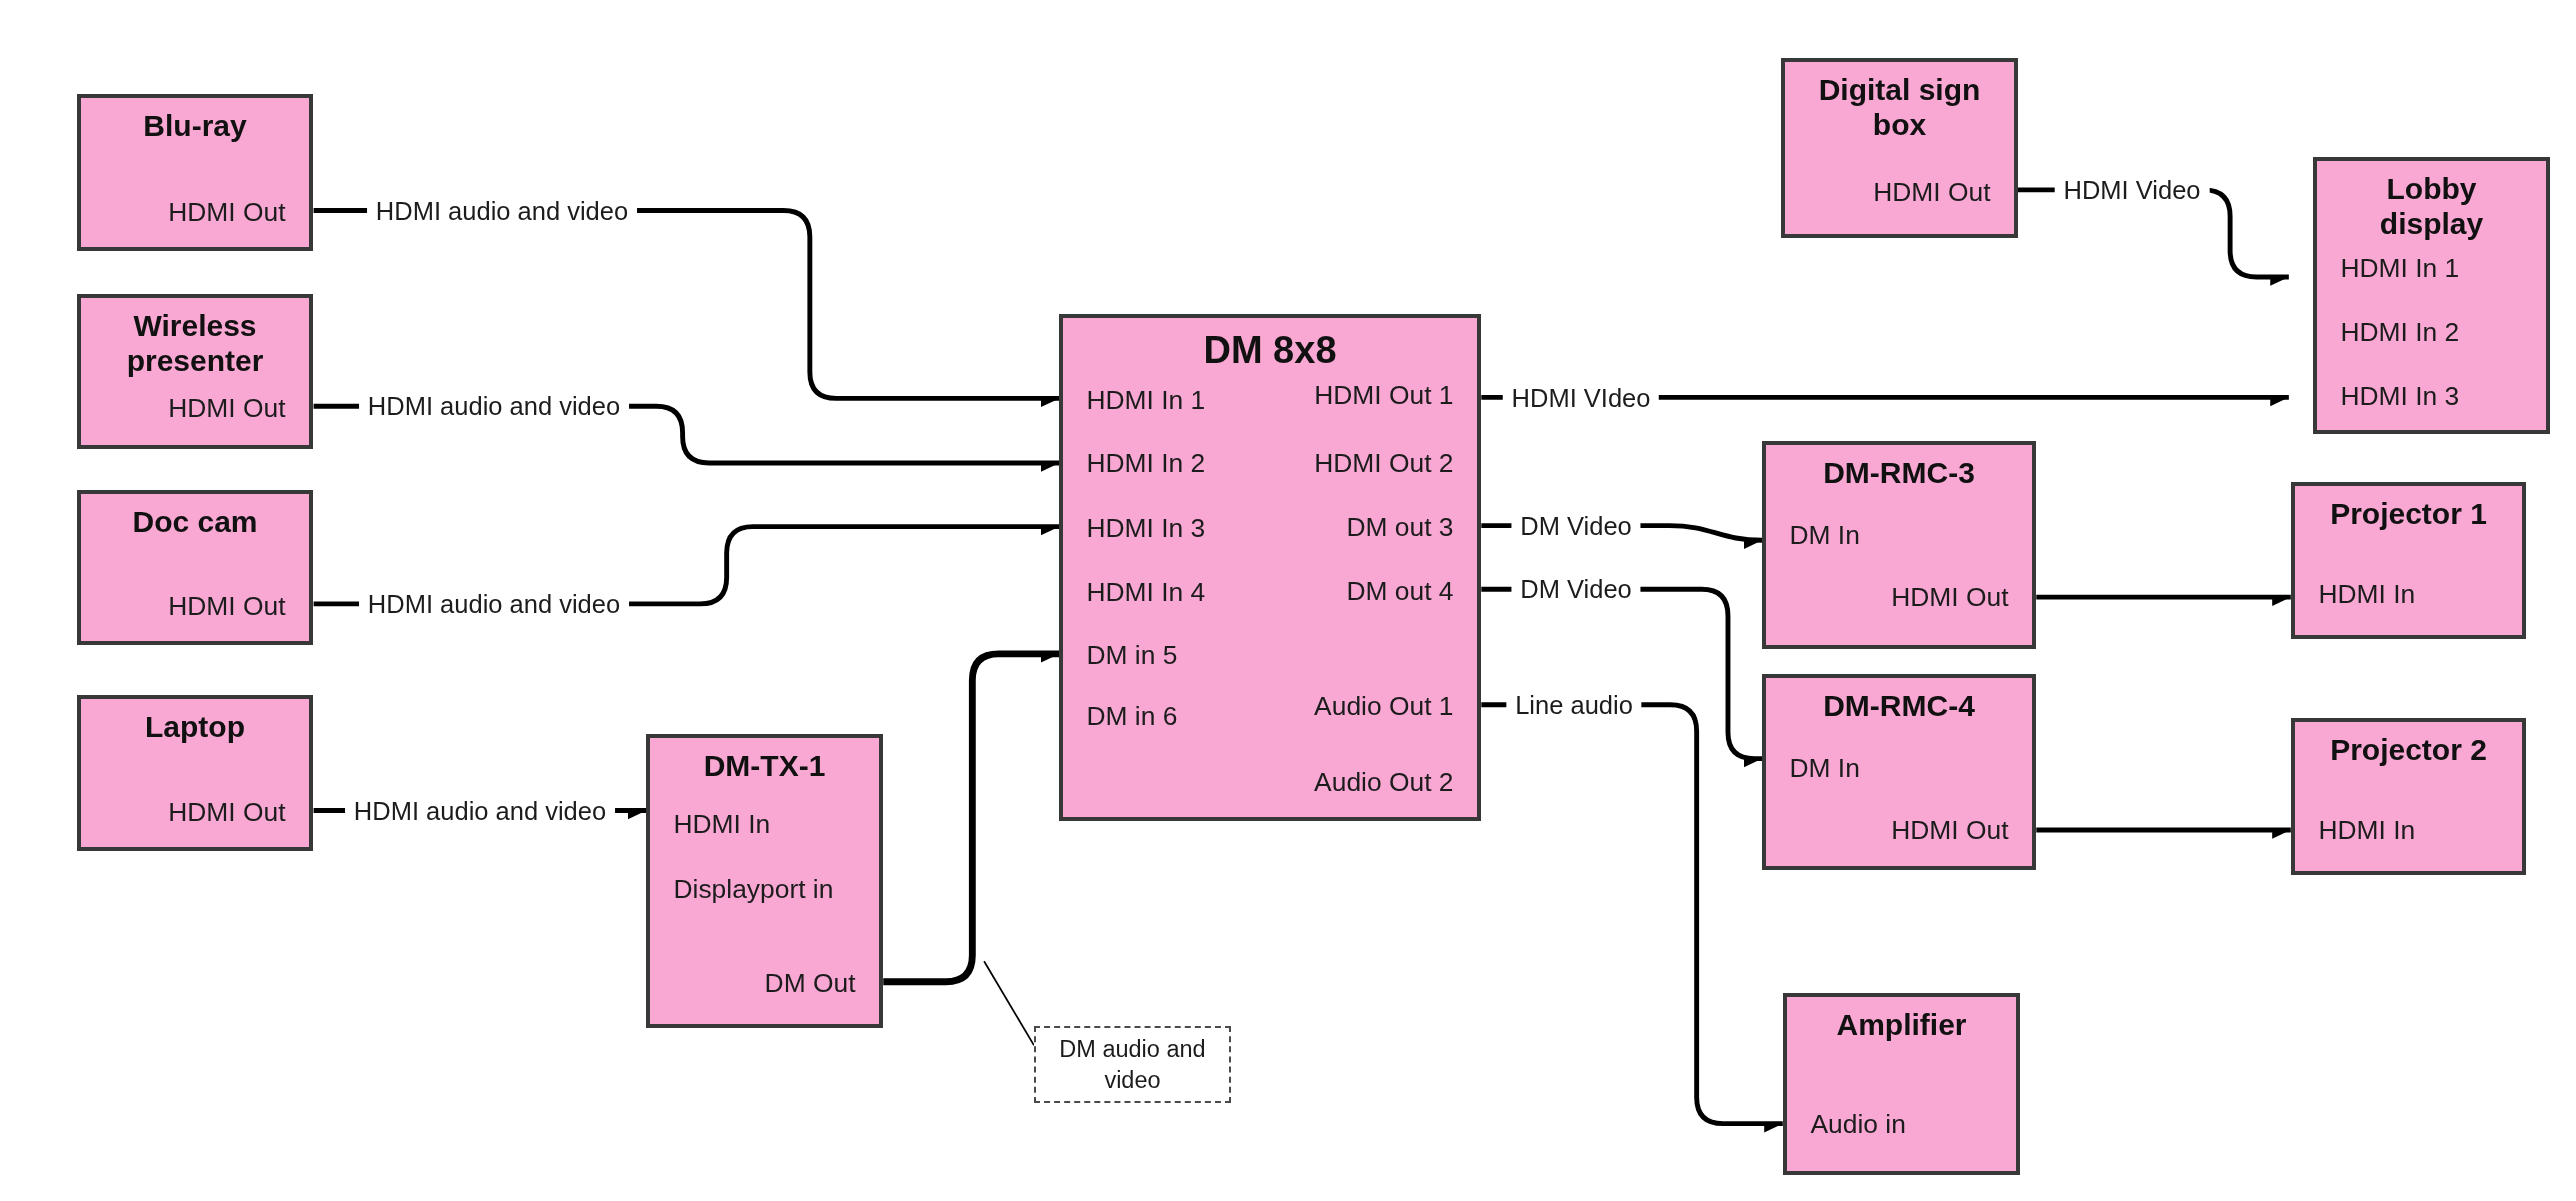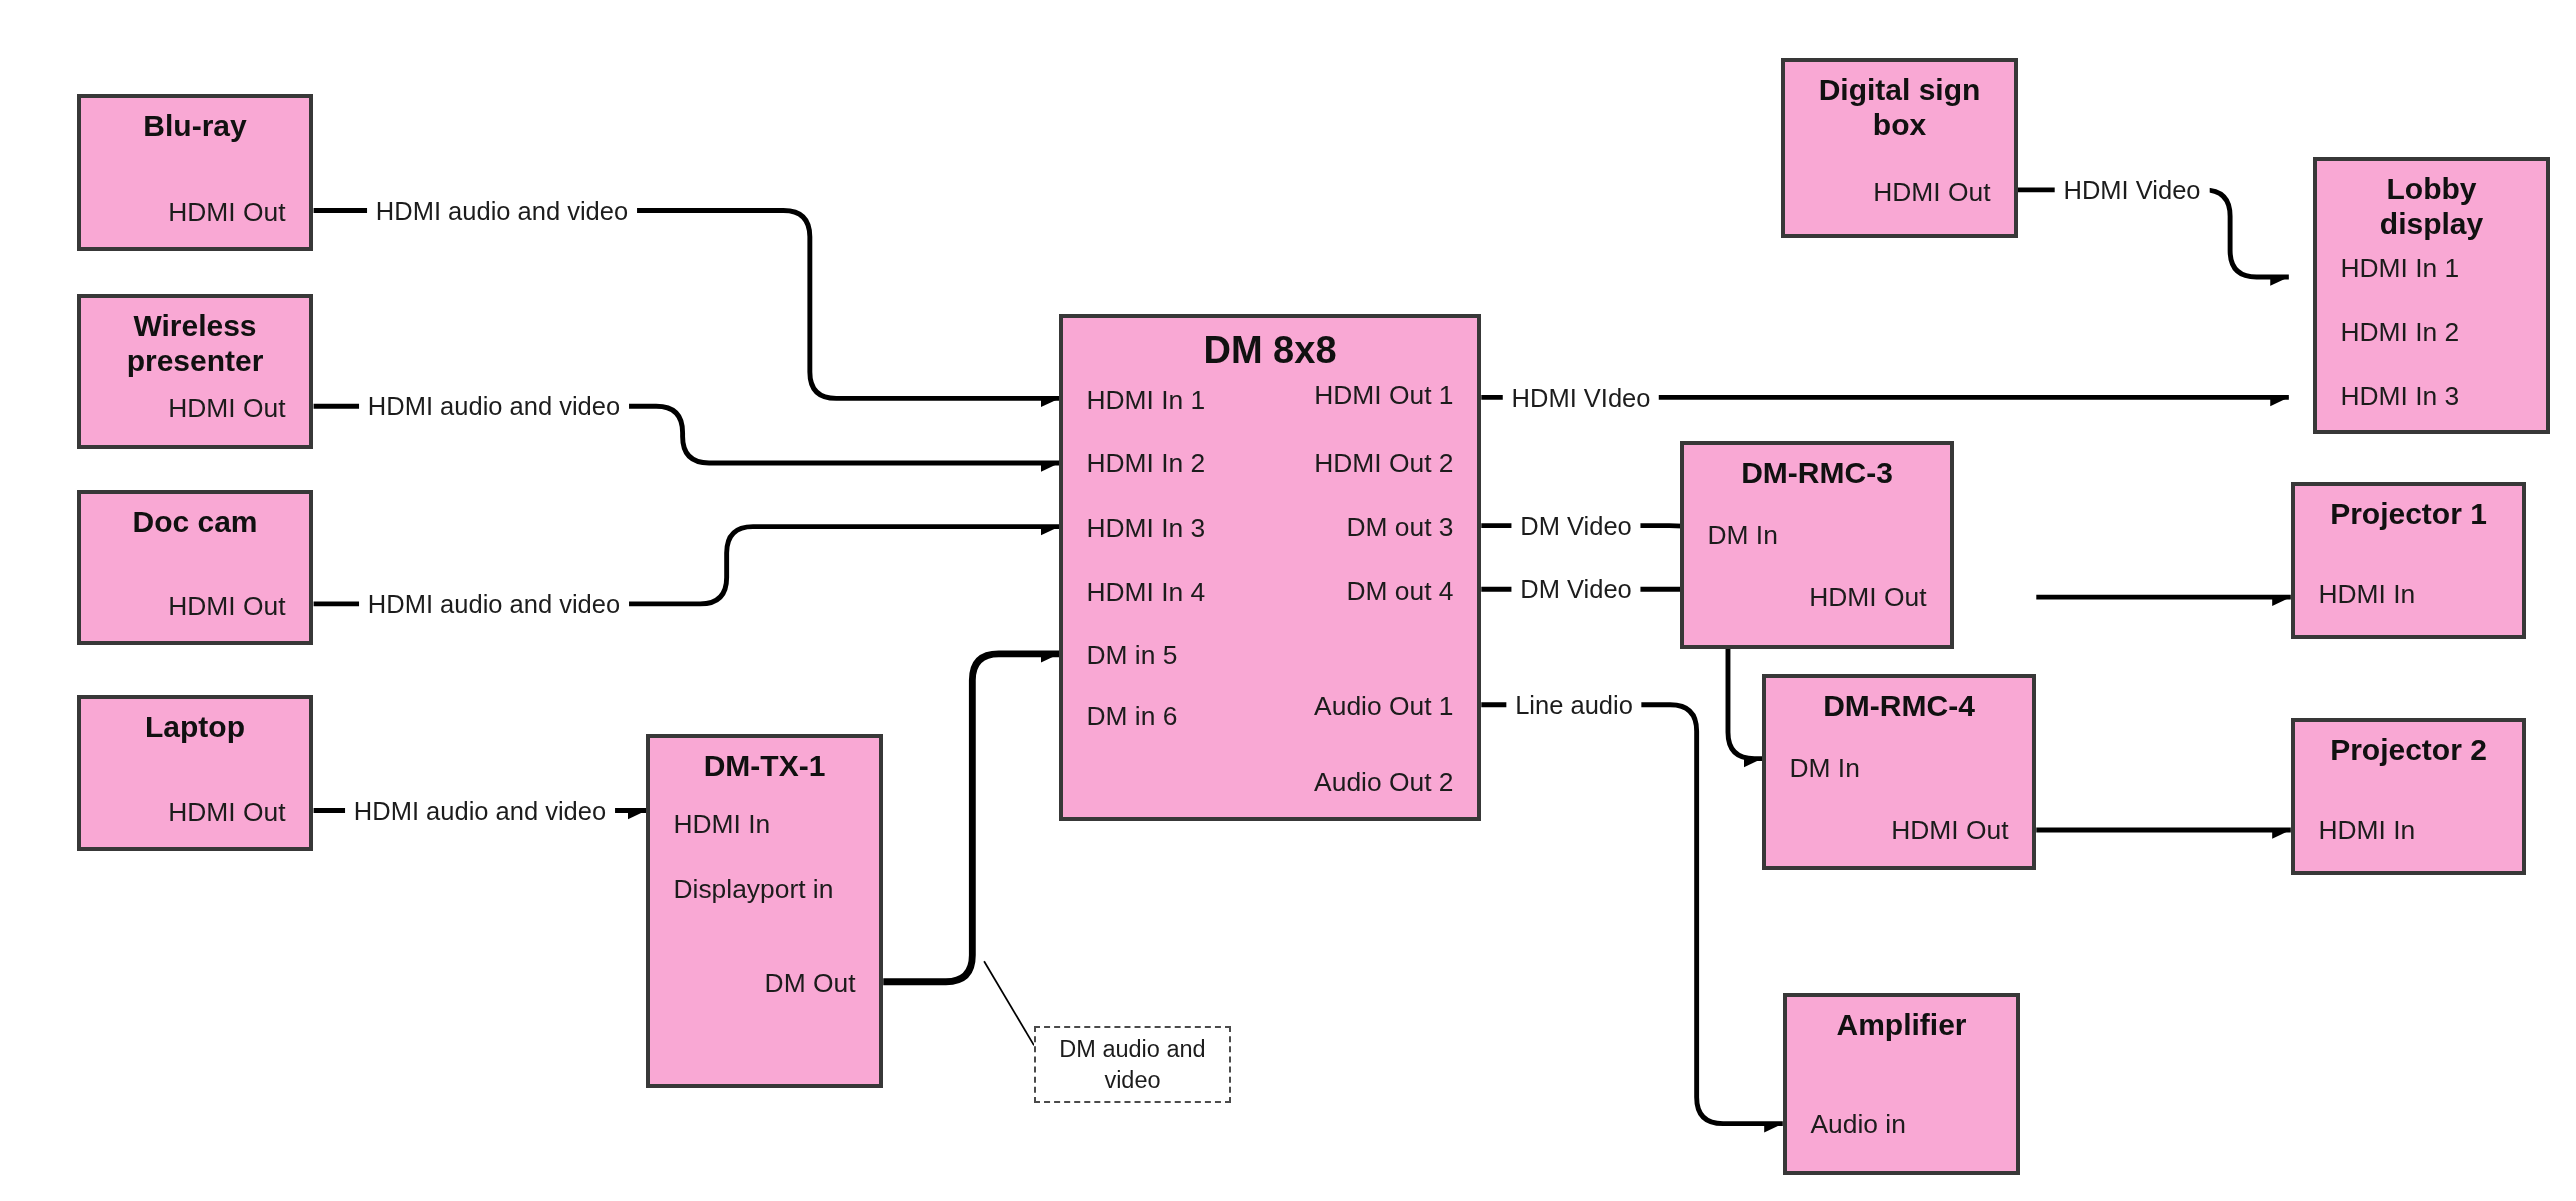--- a/index.html
+++ b/index.html
@@ -109,21 +109,21 @@
       <div class="port right" style="top: 94px;">HDMI Out</div>
     </div>
     <div class="node" style="left: 77px; top: 490px; width: 236px; height: 155px;">
       <div class="node-title">Doc cam</div>
       <div class="port right" style="top: 96px;">HDMI Out</div>
     </div>
     <div class="node" style="left: 77px; top: 695px; width: 236px; height: 156px;">
       <div class="node-title">Laptop</div>
       <div class="port right" style="top: 97px;">HDMI Out</div>
     </div>
-    <div class="node" style="left: 646px; top: 734px; width: 237px; height: 354px;">
+    <div class="node" style="left: 646px; top: 734px; width: 237px; height: 294px;">
       <div class="node-title">DM-TX-1</div>
       <div class="port left" style="top: 70px;">HDMI In</div>
       <div class="port left" style="top: 135px;">Displayport in</div>
       <div class="port right" style="top: 229px;">DM Out</div>
     </div>
     <div class="node" style="left: 1059px; top: 314px; width: 422px; height: 507px;">
       <div class="node-title big">DM 8x8</div>
       <div class="port left" style="top: 66px;">HDMI In 1</div>
       <div class="port left" style="top: 129px;">HDMI In 2</div>
       <div class="port left" style="top: 194px;">HDMI In 3</div>
@@ -142,21 +142,21 @@
 box</div>
       <div class="port right" style="top: 114px;">HDMI Out</div>
     </div>
     <div class="node" style="left: 2289px; top: 157px; width: 237px; height: 277px; margin-left: 24px;">
       <div class="node-title">Lobby
 display</div>
       <div class="port left" style="top: 91px;">HDMI In 1</div>
       <div class="port left" style="top: 155px;">HDMI In 2</div>
       <div class="port left" style="top: 219px;">HDMI In 3</div>
     </div>
-    <div class="node" style="left: 1680px; top: 441px; width: 274px; height: 208px;">
+    <div class="node" style="left: 1762px; top: 441px; width: 274px; height: 208px;">
       <div class="node-title">DM-RMC-3</div>
       <div class="port left" style="top: 74px;">DM In</div>
       <div class="port right" style="top: 136px;">HDMI Out</div>
     </div>
     <div class="node" style="left: 2291px; top: 482px; width: 235px; height: 157px;">
       <div class="node-title">Projector 1</div>
       <div class="port left" style="top: 92px;">HDMI In</div>
     </div>
     <div class="node" style="left: 1762px; top: 674px; width: 274px; height: 196px;">
       <div class="node-title">DM-RMC-4</div>

